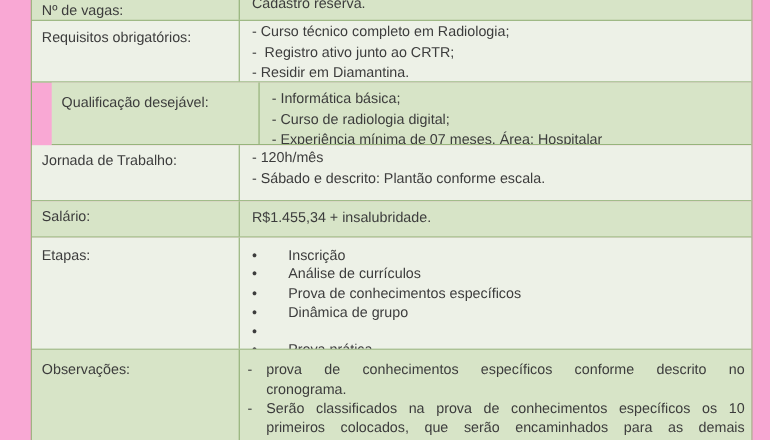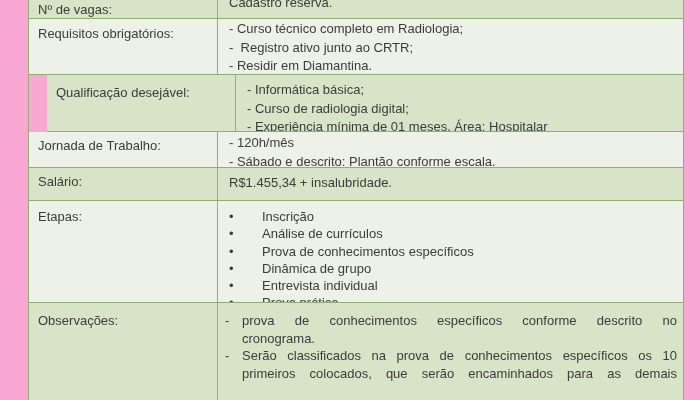--- a/index.html
+++ b/index.html
@@ -39,21 +39,21 @@
   }
   .content-cell{
     flex:1;
     padding:4px 8px 0 11px;
   }
   .line{white-space:pre;}
   
   .r1{height:40px;} .r1 .label-cell{padding-top:22px;} .r1 .content-cell{padding-top:15px;}
   .r2{height:56px;} .r2 .content-cell{padding-top:1px;}
   .r3{height:57px;margin-left:18px;} .r3 .label-cell{padding-top:9px;} .r3 .content-cell{padding-top:6px;}
-  .r4{height:36px;} .r4 .label-cell{padding-top:5px;} .r4 .content-cell{padding-top:2px;}
+  .r4{height:51px;} .r4 .label-cell{padding-top:5px;} .r4 .content-cell{padding-top:2px;}
   .r5{height:33px;} .r5 .label-cell{padding-top:5px;} .r5 .content-cell{padding-top:6px;}
   .r6{height:102px;} .r6 .label-cell{padding-top:7px;} .r6 .content-cell{padding-top:7px;}
   .r7{height:115px;} .r7 .label-cell{padding-top:9px;} .r7 .content-cell{padding:9px 6px 0 7px;}
   
   .bullet-line{display:flex;line-height:17.3px;}
   .bullet-glyph{width:33px;flex:none;}
   
   .obs-para{display:flex;line-height:17.5px;}
   .obs-dash{width:17px;flex:none;}
   .obs-lines{flex:1;}
@@ -79,21 +79,21 @@
         <div class="line">-  Registro ativo junto ao CRTR;</div>
         <div class="line">- Residir em Diamantina.</div>
       </div>
     </div>
 
     <div class="row shade-green r3">
       <div class="cell label-cell">Qualificação desejável:</div>
       <div class="cell content-cell">
         <div class="line">- Informática básica;</div>
         <div class="line">- Curso de radiologia digital;</div>
-        <div class="line">- Experiência mínima de 01 meses. Área: Hospitalar</div>
+        <div class="line">- Experiência mínima de 07 meses. Área: Hospitalar</div>
       </div>
     </div>
 
     <div class="row shade-light r4">
       <div class="cell label-cell">Jornada de Trabalho:</div>
       <div class="cell content-cell">
         <div class="line">- 120h/mês</div>
         <div class="line">- Sábado e descrito: Plantão conforme escala.</div>
       </div>
     </div>
@@ -119,21 +119,20 @@
         <div class="bullet-line">
           <span class="bullet-glyph">•</span>
           <span>Prova de conhecimentos específicos</span>
         </div>
         <div class="bullet-line">
           <span class="bullet-glyph">•</span>
           <span>Dinâmica de grupo</span>
         </div>
         <div class="bullet-line">
           <span class="bullet-glyph">•</span>
-          <span>Entrevista individual</span>
         </div>
         <div class="bullet-line">
           <span class="bullet-glyph">•</span>
           <span>Prova prática</span>
         </div>
       </div>
     </div>
 
     <div class="row shade-green r7">
       <div class="cell label-cell">Observações:</div>

